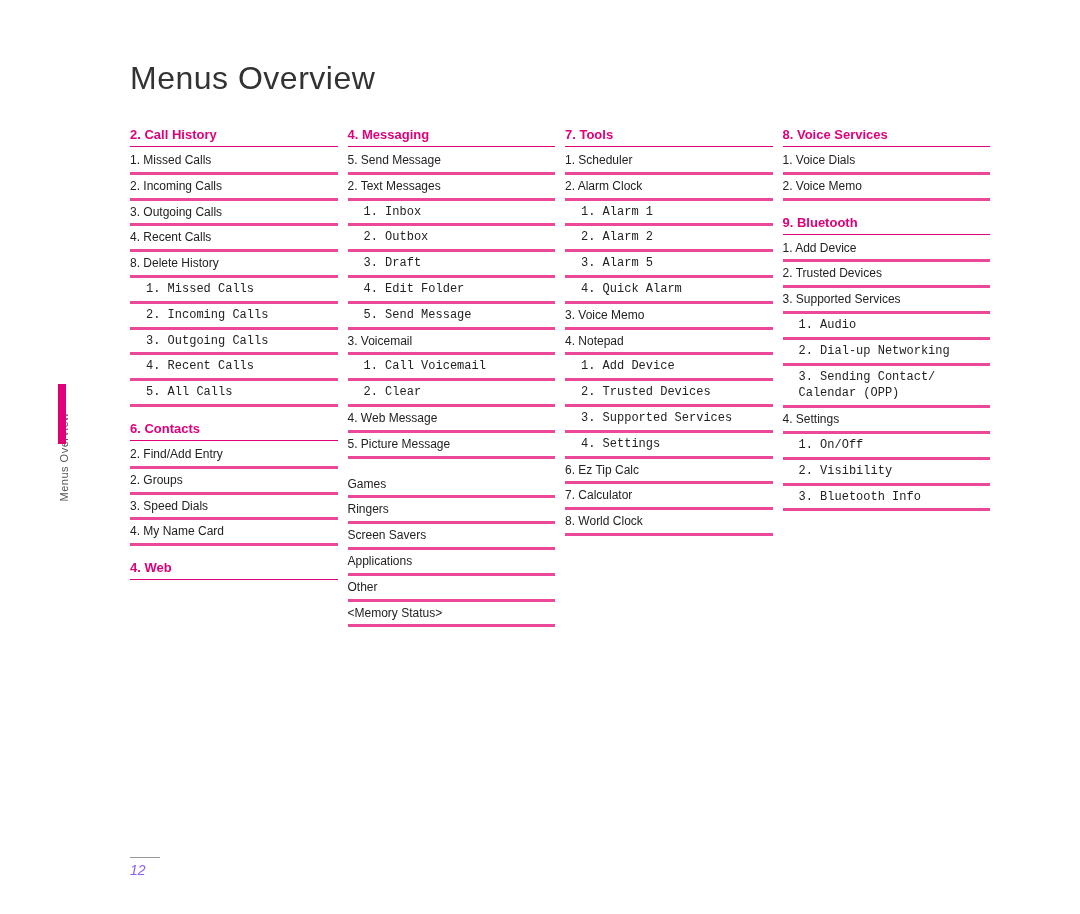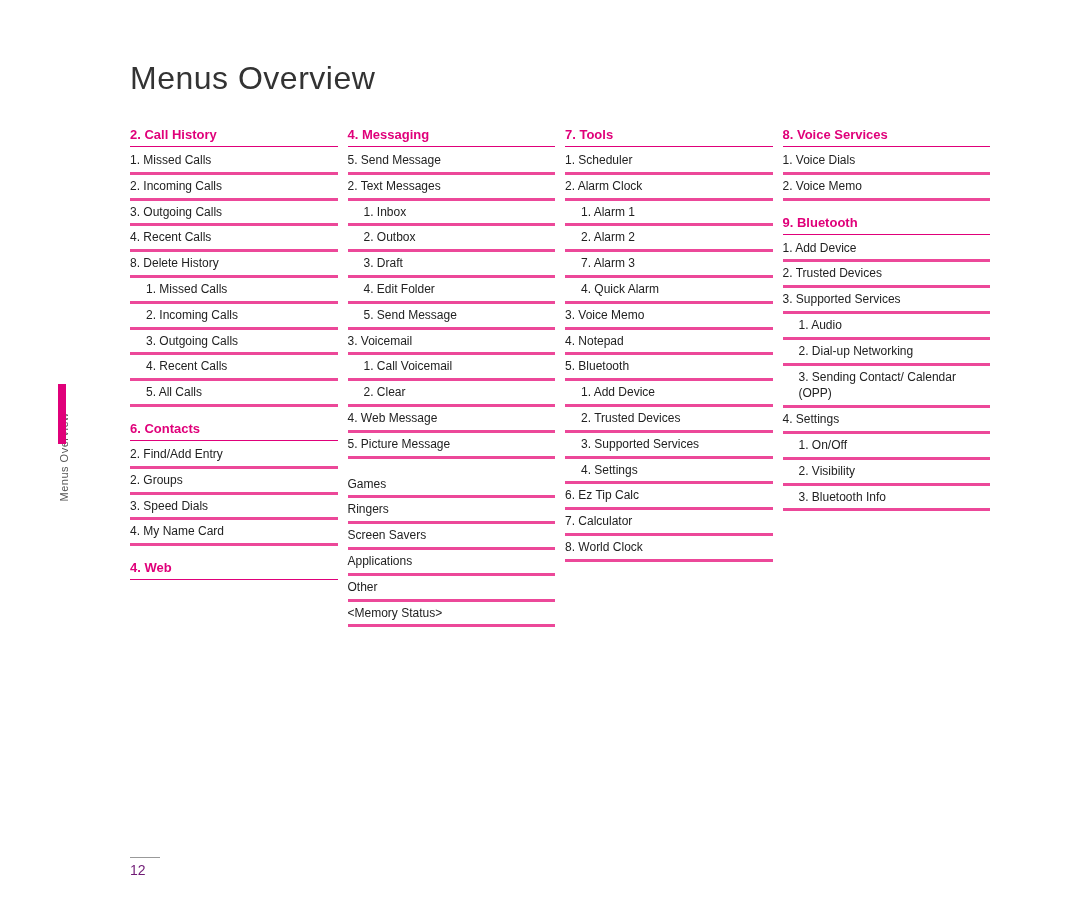--- a/index.html
+++ b/index.html
@@ -51,20 +51,21 @@
     .menu-item {
       font-size: 12px;
       color: #222;
       padding: 3px 0;
       border-bottom: 3px solid #ec4899;
       line-height: 1.4;
     }
 
     .indent-1 {
       padding-left: 16px;
+      font-family: Liberation Mono, monospace;
     }
 
     .section-gap {
       margin-top: 14px;
     }
 
     .sidebar-label {
       position: absolute;
       left: 20px;
       top: 50%;
@@ -82,21 +83,22 @@
       width: 8px;
       height: 60px;
       background: #e0007a;
     }
 
     .page-number {
       position: absolute;
       bottom: 36px;
       left: 130px;
       font-size: 14px;
-      color: #701a75;
+      color: #8b5cf6;
+      font-style: italic;
     }
 
     .page-number-line {
       position: absolute;
       bottom: 56px;
       left: 130px;
       width: 30px;
       height: 1px;
       background: #999;
     }
@@ -161,25 +163,24 @@
           <div class="menu-item">&lt;Memory Status&gt;</div>
         </div>
       </div>
       <div class="column">
         <div>
           <div class="section-heading">7. Tools</div>
           <div class="menu-item">1.  Scheduler</div>
           <div class="menu-item">2. Alarm Clock</div>
           <div class="menu-item indent-1">1.  Alarm 1</div>
           <div class="menu-item indent-1">2.  Alarm 2</div>
-          <div class="menu-item indent-1">7.  Alarm 3</div>
+          <div class="menu-item indent-1">3.  Alarm 5</div>
           <div class="menu-item indent-1">4.  Quick Alarm</div>
           <div class="menu-item">3.  Voice Memo</div>
           <div class="menu-item">4.  Notepad</div>
-          <div class="menu-item">5.  Bluetooth</div>
           <div class="menu-item indent-1">1.  Add Device</div>
           <div class="menu-item indent-1">2.  Trusted Devices</div>
           <div class="menu-item indent-1">3.  Supported Services</div>
           <div class="menu-item indent-1">4.  Settings</div>
           <div class="menu-item">6.  Ez Tip Calc</div>
           <div class="menu-item">7.  Calculator</div>
           <div class="menu-item">8.  World Clock</div>
         </div>
       </div>
       <div class="column">

